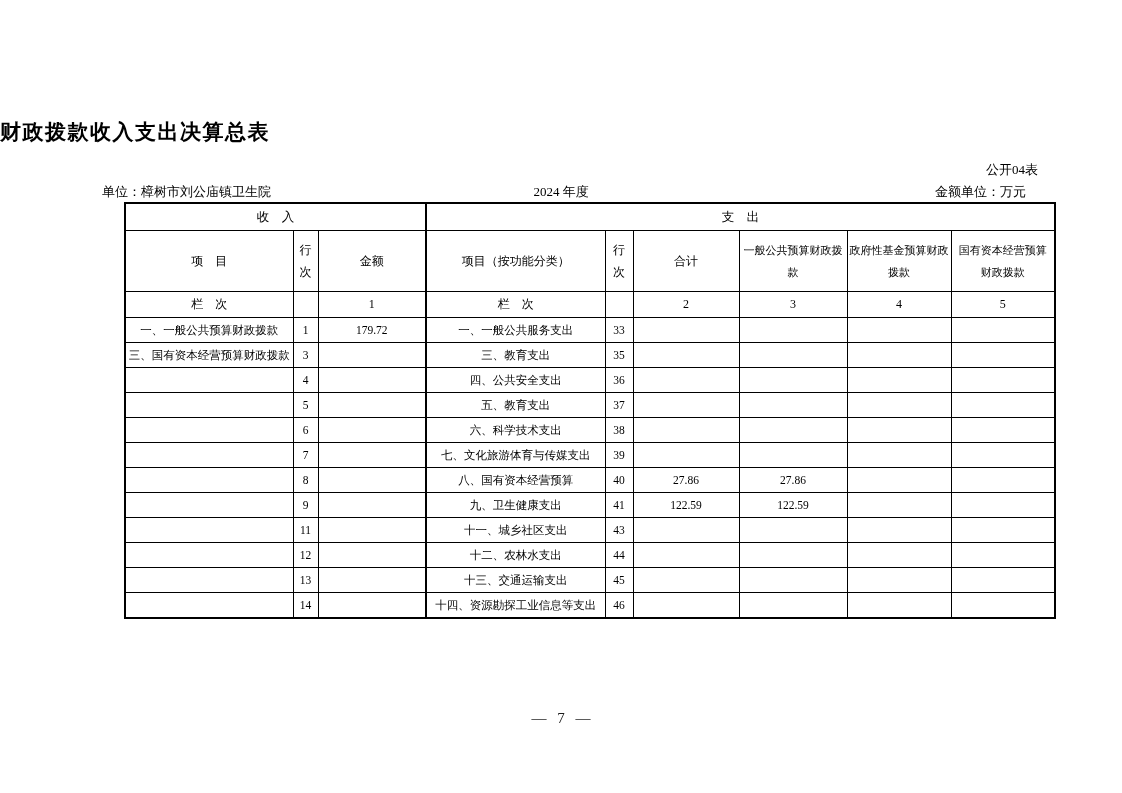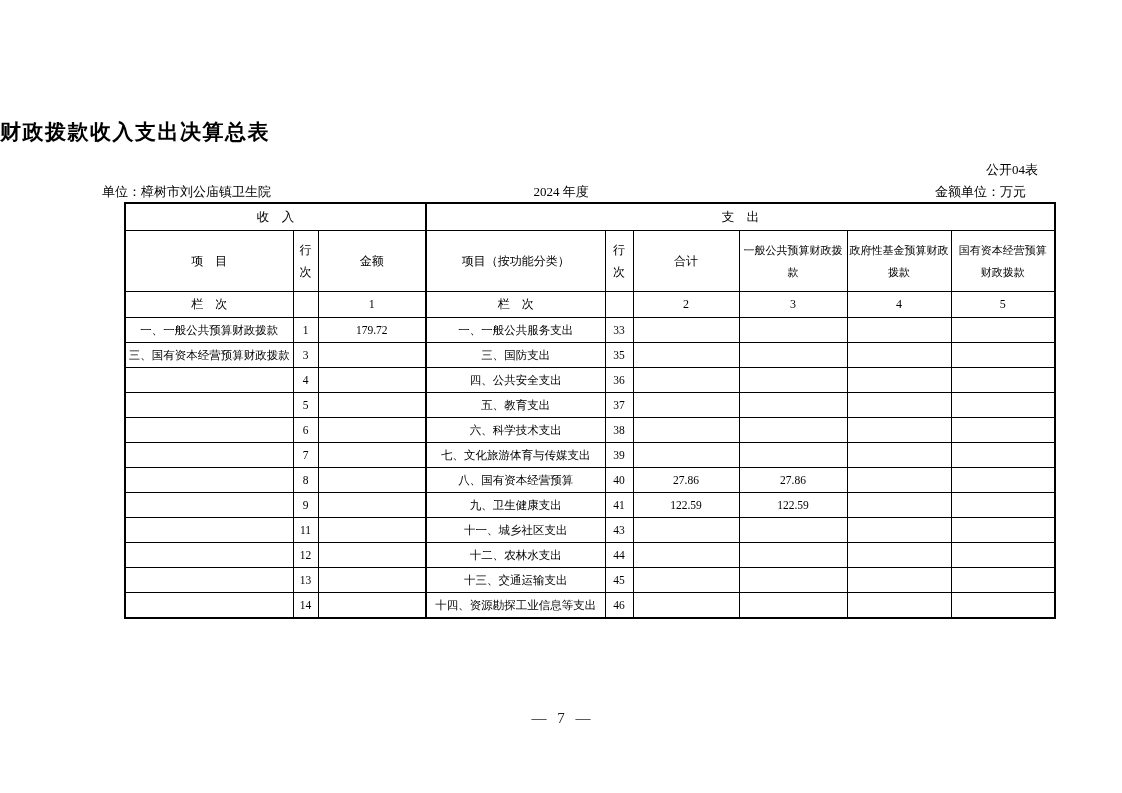--- a/index.html
+++ b/index.html
@@ -149,21 +149,21 @@
     <td class="amt"></td>
     <td class="amt"></td>
     <td class="amt"></td>
   </tr>
 
 
   <tr>
     <td class="item">三、国有资本经营预算财政拨款</td>
     <td class="num">3</td>
     <td class="amt"></td>
-    <td class="item secdiv">三、国防支出</td>
+    <td class="item secdiv">三、教育支出</td>
     <td class="num">35</td>
     <td class="amt"></td>
     <td class="amt"></td>
     <td class="amt"></td>
     <td class="amt"></td>
   </tr>
 
   <tr>
     <td class="item"></td>
     <td class="num">4</td>

